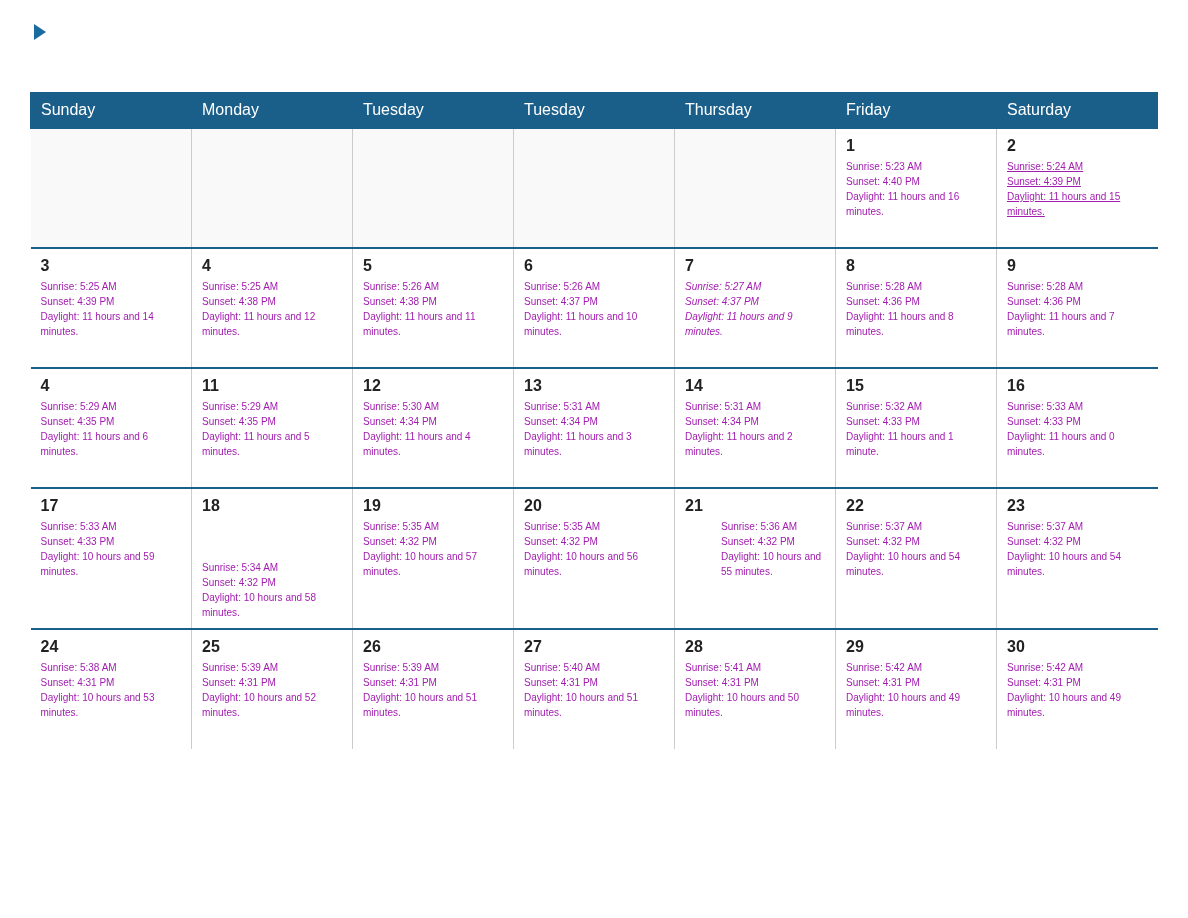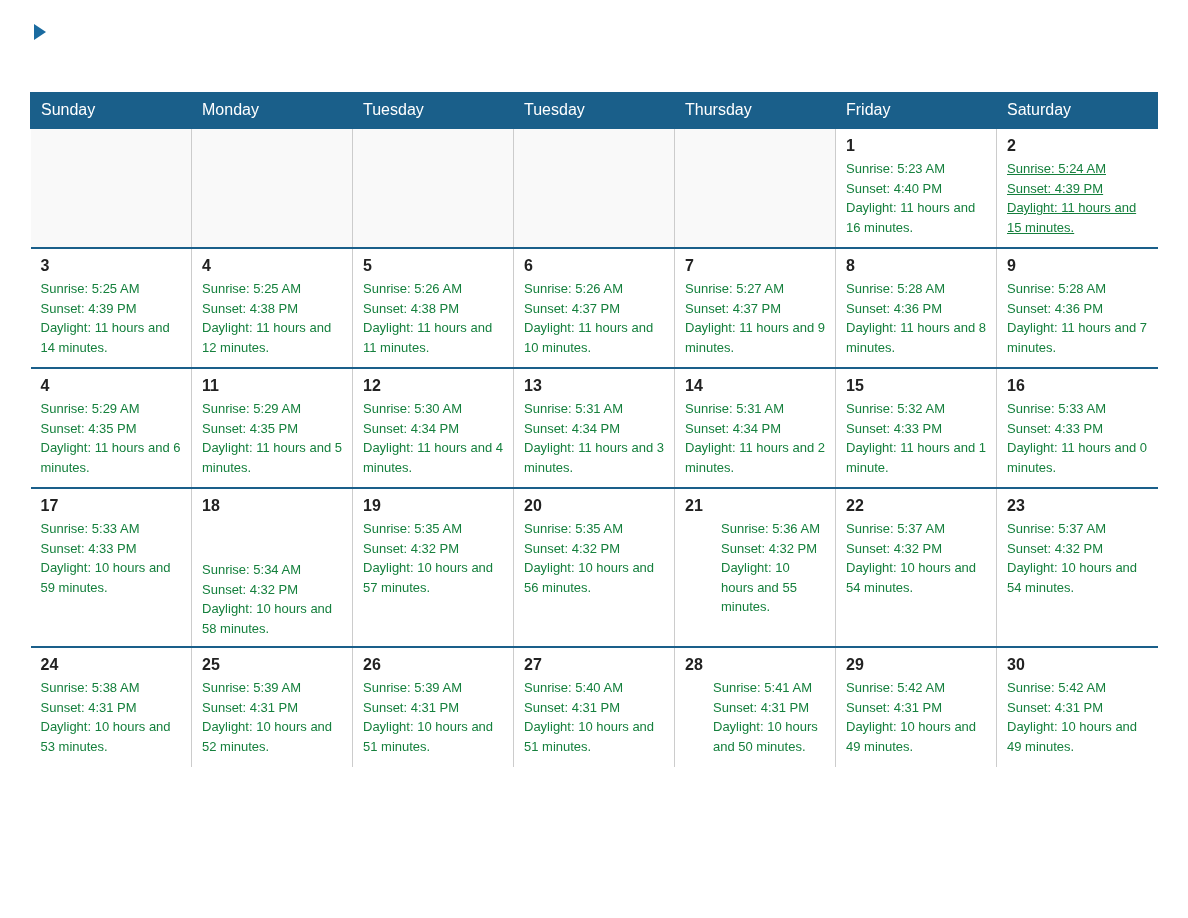--- a/index.html
+++ b/index.html
@@ -89,22 +89,22 @@
       border-right: none;
     }
     .day-number {
       font-size: 16px;
       font-weight: bold;
       color: #222;
       display: block;
       margin-bottom: 4px;
     }
     .day-info {
-      font-size: 13px;
-      color: #15803d;
+      font-size: 10px;
+      color: #a21caf;
       line-height: 1.5;
     }
     .empty-cell {
       background: #f9f9f9;
     }
   </style>
 </head>
 <body>
 
 <div class="header">
@@ -177,21 +177,21 @@
 Daylight: 11 hours and 11 minutes.</div>
         </td>
         <td>
           <span class="day-number">6</span>
           <div class="day-info" style="white-space: pre-line;">Sunrise: 5:26 AM
 Sunset: 4:37 PM
 Daylight: 11 hours and 10 minutes.</div>
         </td>
         <td>
           <span class="day-number">7</span>
-          <div class="day-info" style="white-space: pre-line;">Sunrise: 5:27 AM
+          <div class="day-info" style="white-space: pre-line; font-style: italic;">Sunrise: 5:27 AM
 Sunset: 4:37 PM
 Daylight: 11 hours and 9 minutes.</div>
         </td>
         <td>
           <span class="day-number">8</span>
           <div class="day-info" style="white-space: pre-line;">Sunrise: 5:28 AM
 Sunset: 4:36 PM
 Daylight: 11 hours and 8 minutes.</div>
         </td>
         <td>
@@ -309,21 +309,21 @@
 Daylight: 10 hours and 51 minutes.</div>
         </td>
         <td>
           <span class="day-number">27</span>
           <div class="day-info" style="white-space: pre-line;">Sunrise: 5:40 AM
 Sunset: 4:31 PM
 Daylight: 10 hours and 51 minutes.</div>
         </td>
         <td>
           <span class="day-number">28</span>
-          <div class="day-info" style="white-space: pre-line; margin-left: 28px;">Sunrise: 5:41 AM
+          <div class="day-info" style="white-space: pre-line;">Sunrise: 5:41 AM
 Sunset: 4:31 PM
 Daylight: 10 hours and 50 minutes.</div>
         </td>
         <td>
           <span class="day-number">29</span>
           <div class="day-info" style="white-space: pre-line;">Sunrise: 5:42 AM
 Sunset: 4:31 PM
 Daylight: 10 hours and 49 minutes.</div>
         </td>
         <td>

